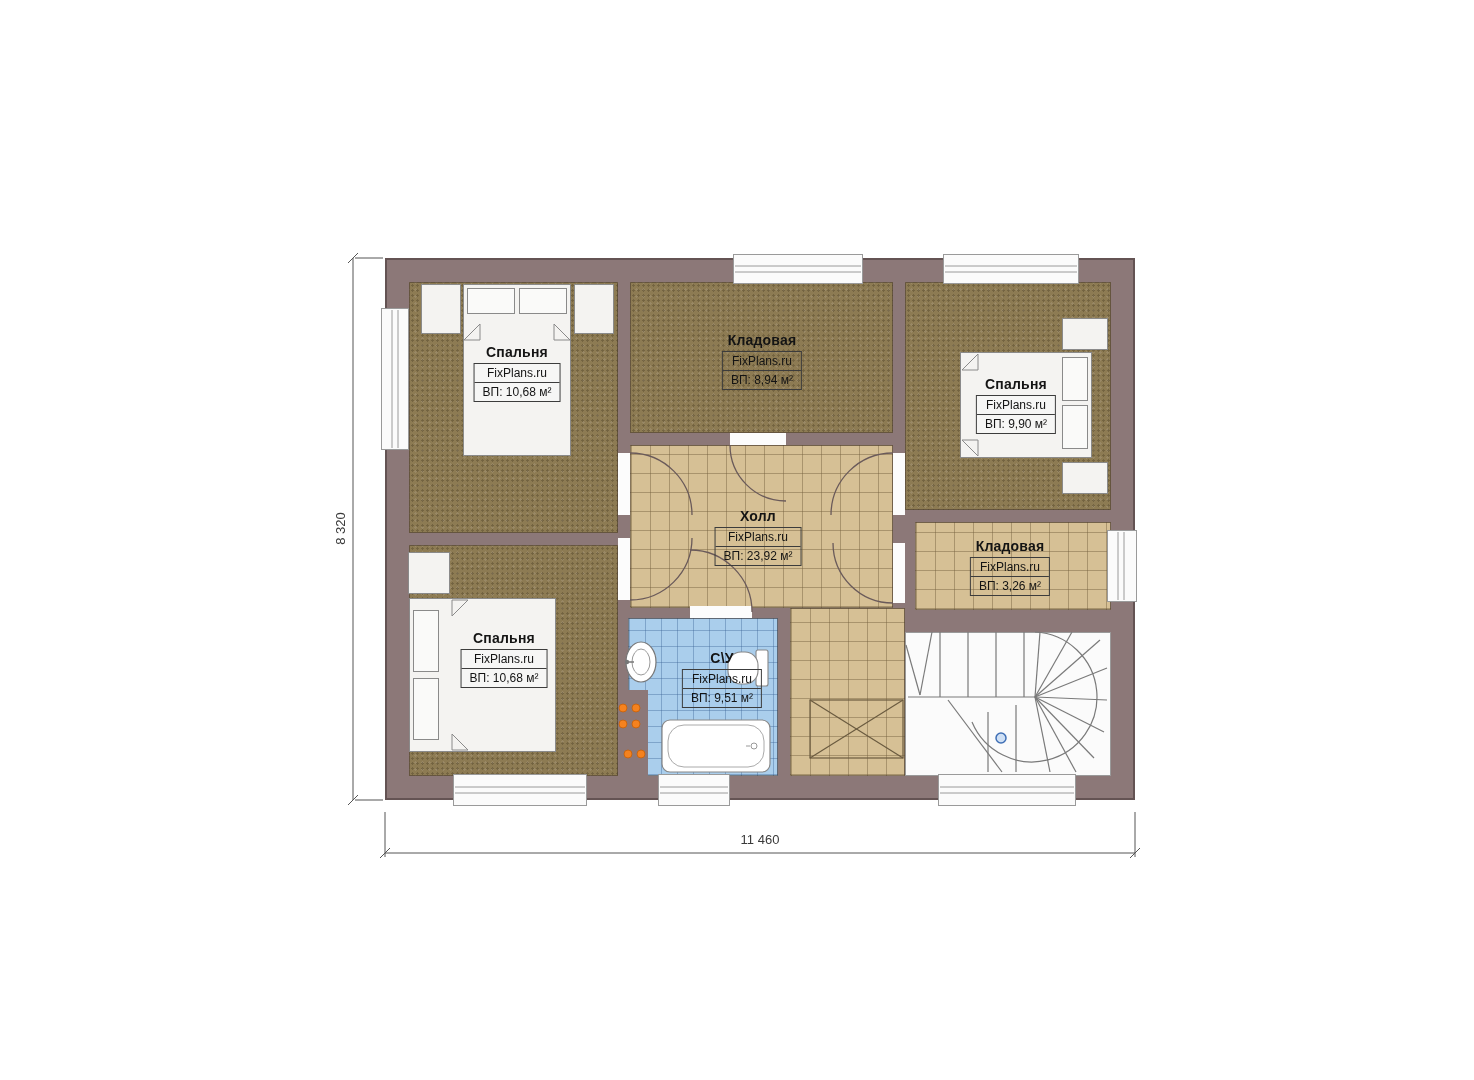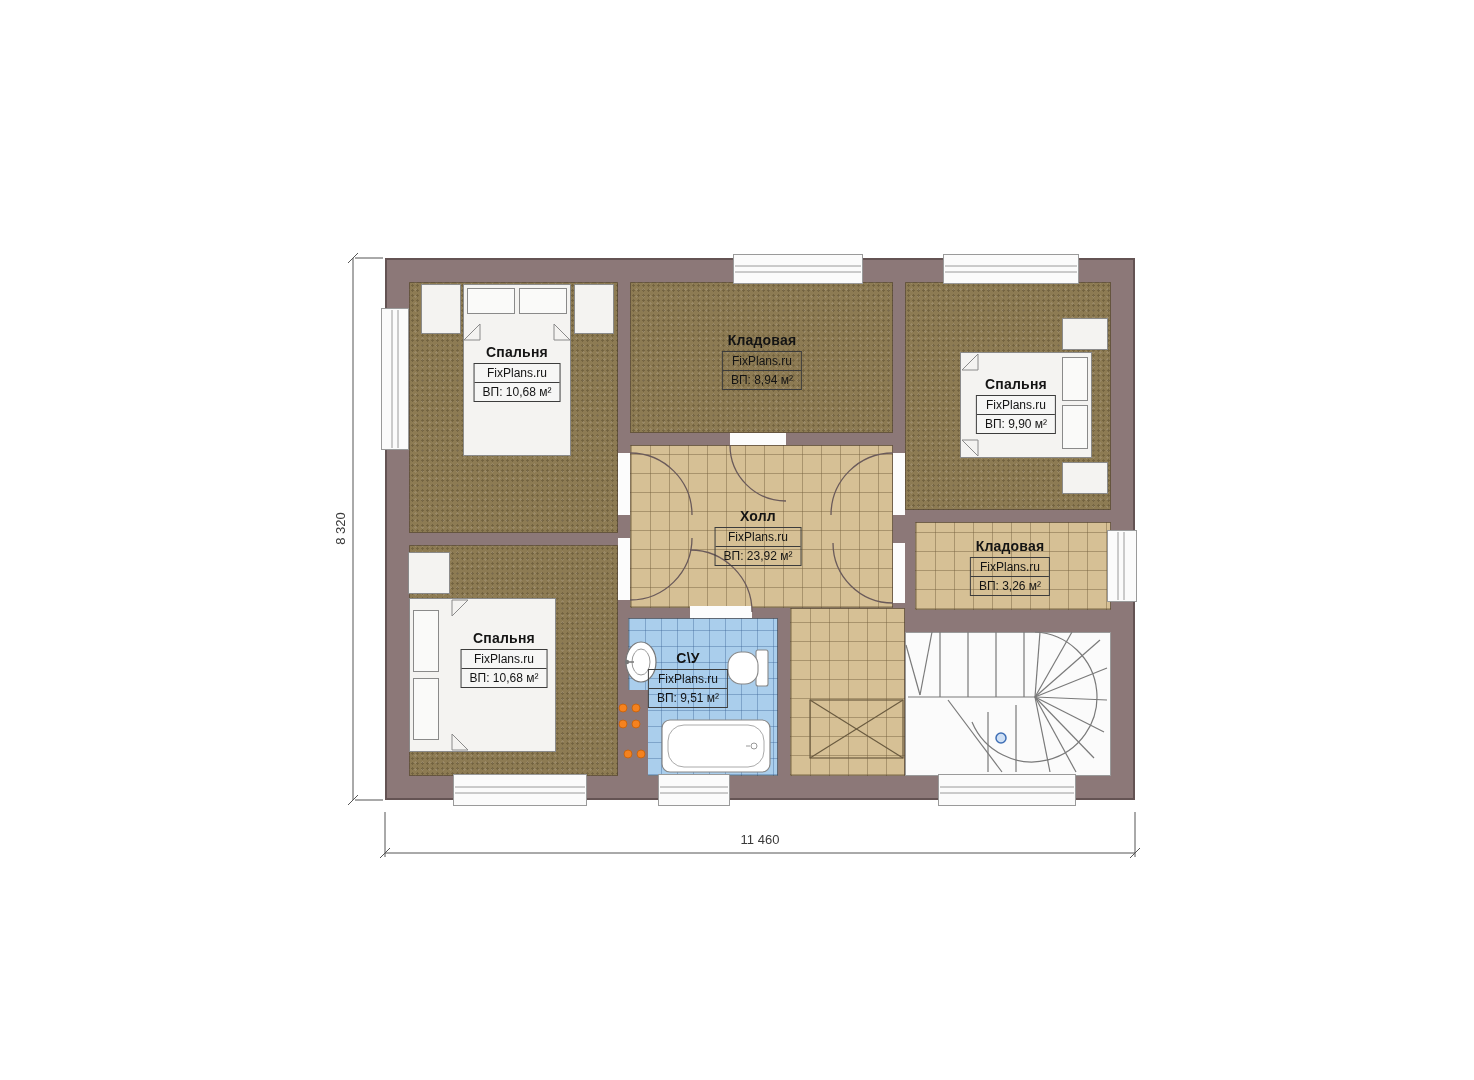--- a/index.html
+++ b/index.html
@@ -237,21 +237,21 @@
   </div>
 
   <div class="room-label" style="left:504px;top:630px;">
     <div class="room-name">Спальня</div>
     <div class="label-box on-bed">
       <div class="wm">FixPlans.ru</div>
       <div class="ar">ВП: 10,68 м²</div>
     </div>
   </div>
 
-  <div class="room-label" style="left:688px;top:650px;">
+  <div class="room-label" style="left:722px;top:650px;">
     <div class="room-name">С\У</div>
     <div class="label-box">
       <div class="wm">FixPlans.ru</div>
       <div class="ar">ВП: 9,51 м²</div>
     </div>
   </div>
 
   <div class="dim-label" style="left:310px;top:521px;width:60px;text-align:center;transform:rotate(-90deg);">8 320</div>
   <div class="dim-label" style="left:700px;top:832px;width:120px;text-align:center;">11 460</div>
 

